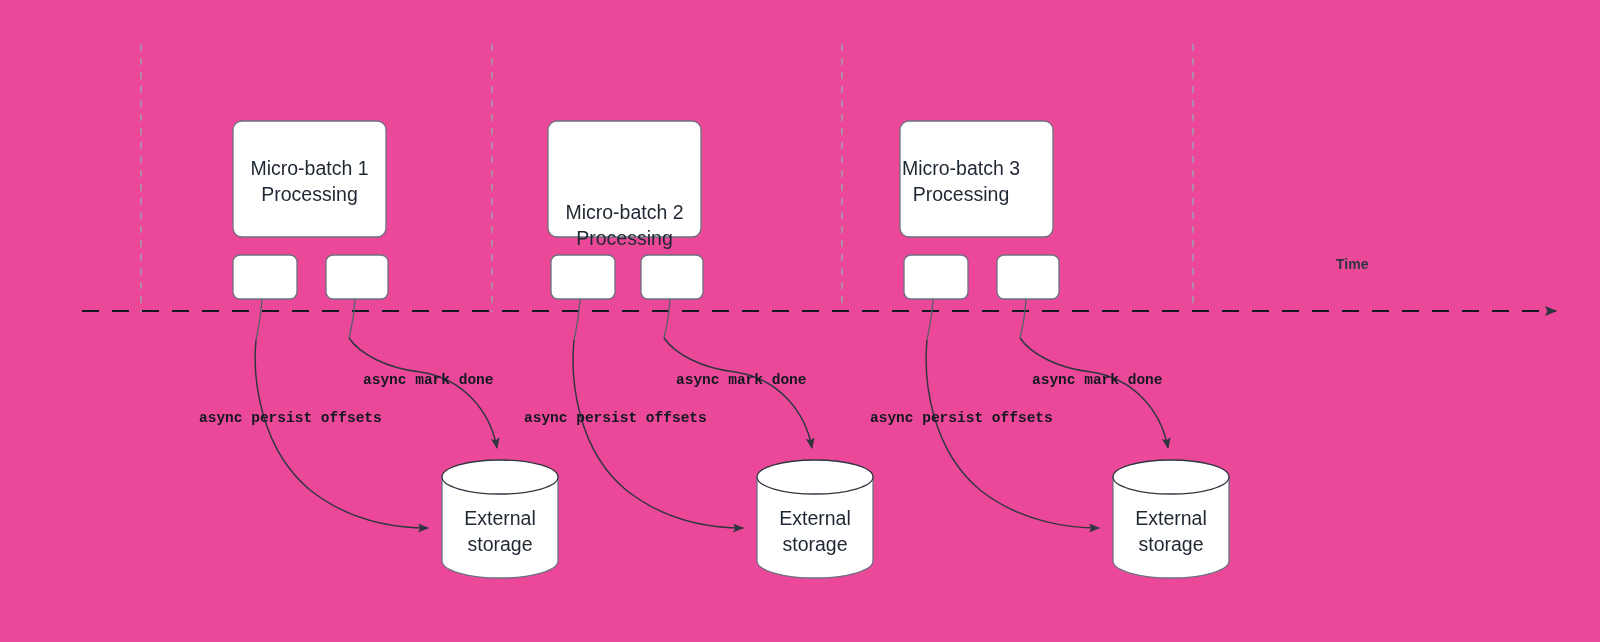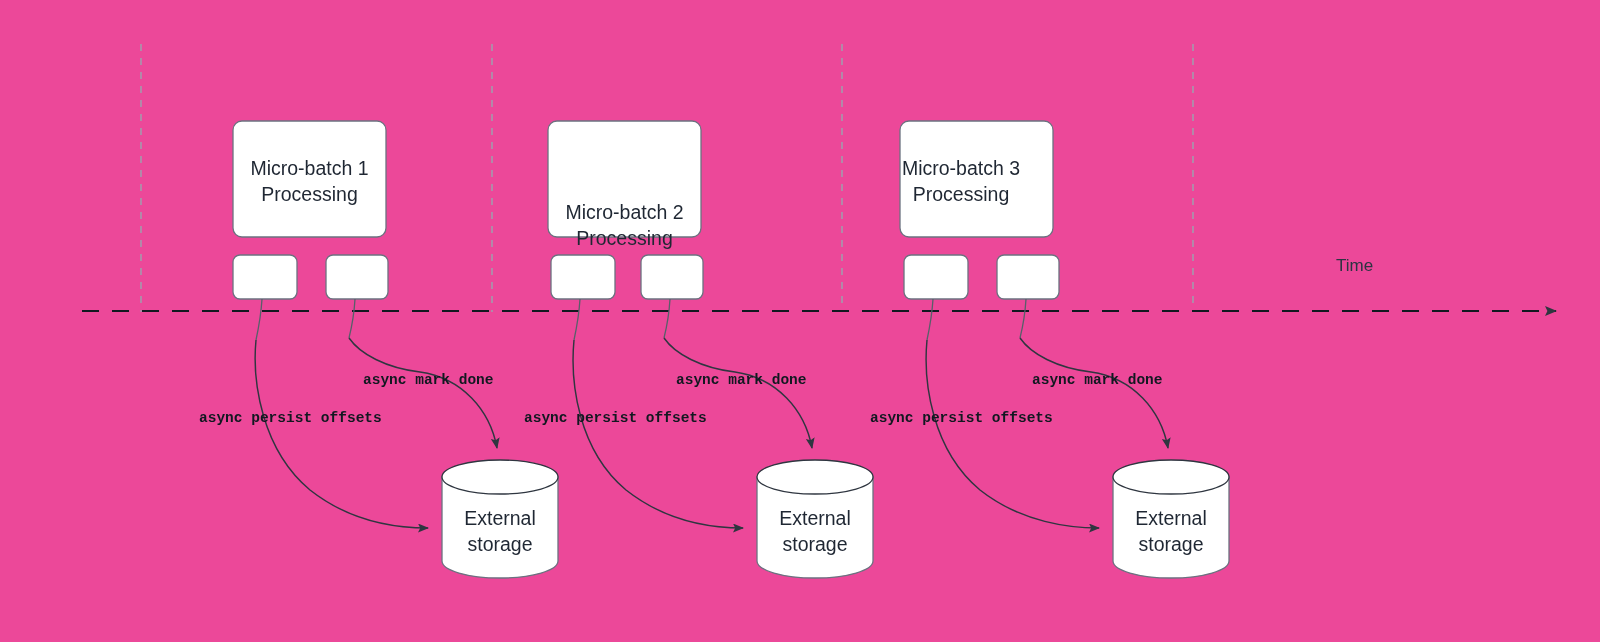--- a/index.html
+++ b/index.html
@@ -79,23 +79,24 @@
   .edge-label {
     position: absolute;
     font-size: 14.5px;
     font-weight: bold;
     color: #111820;
     white-space: nowrap;
     font-family: Liberation Mono, monospace;
   }
   .axis-label {
     position: absolute;
-    font-size: 17px;
+    font-size: 14px;
     color: #2b3542;
     white-space: nowrap;
+    font-weight: bold;
   }
 </style>
 </head>
 <body>
 
 <div id="canvas">
 
   <svg class="layer" viewBox="0 0 1600 642">
     <defs>
       <marker id="arrowhead" markerWidth="11" markerHeight="9" refX="10" refY="4.5" orient="auto" markerUnits="userSpaceOnUse">

